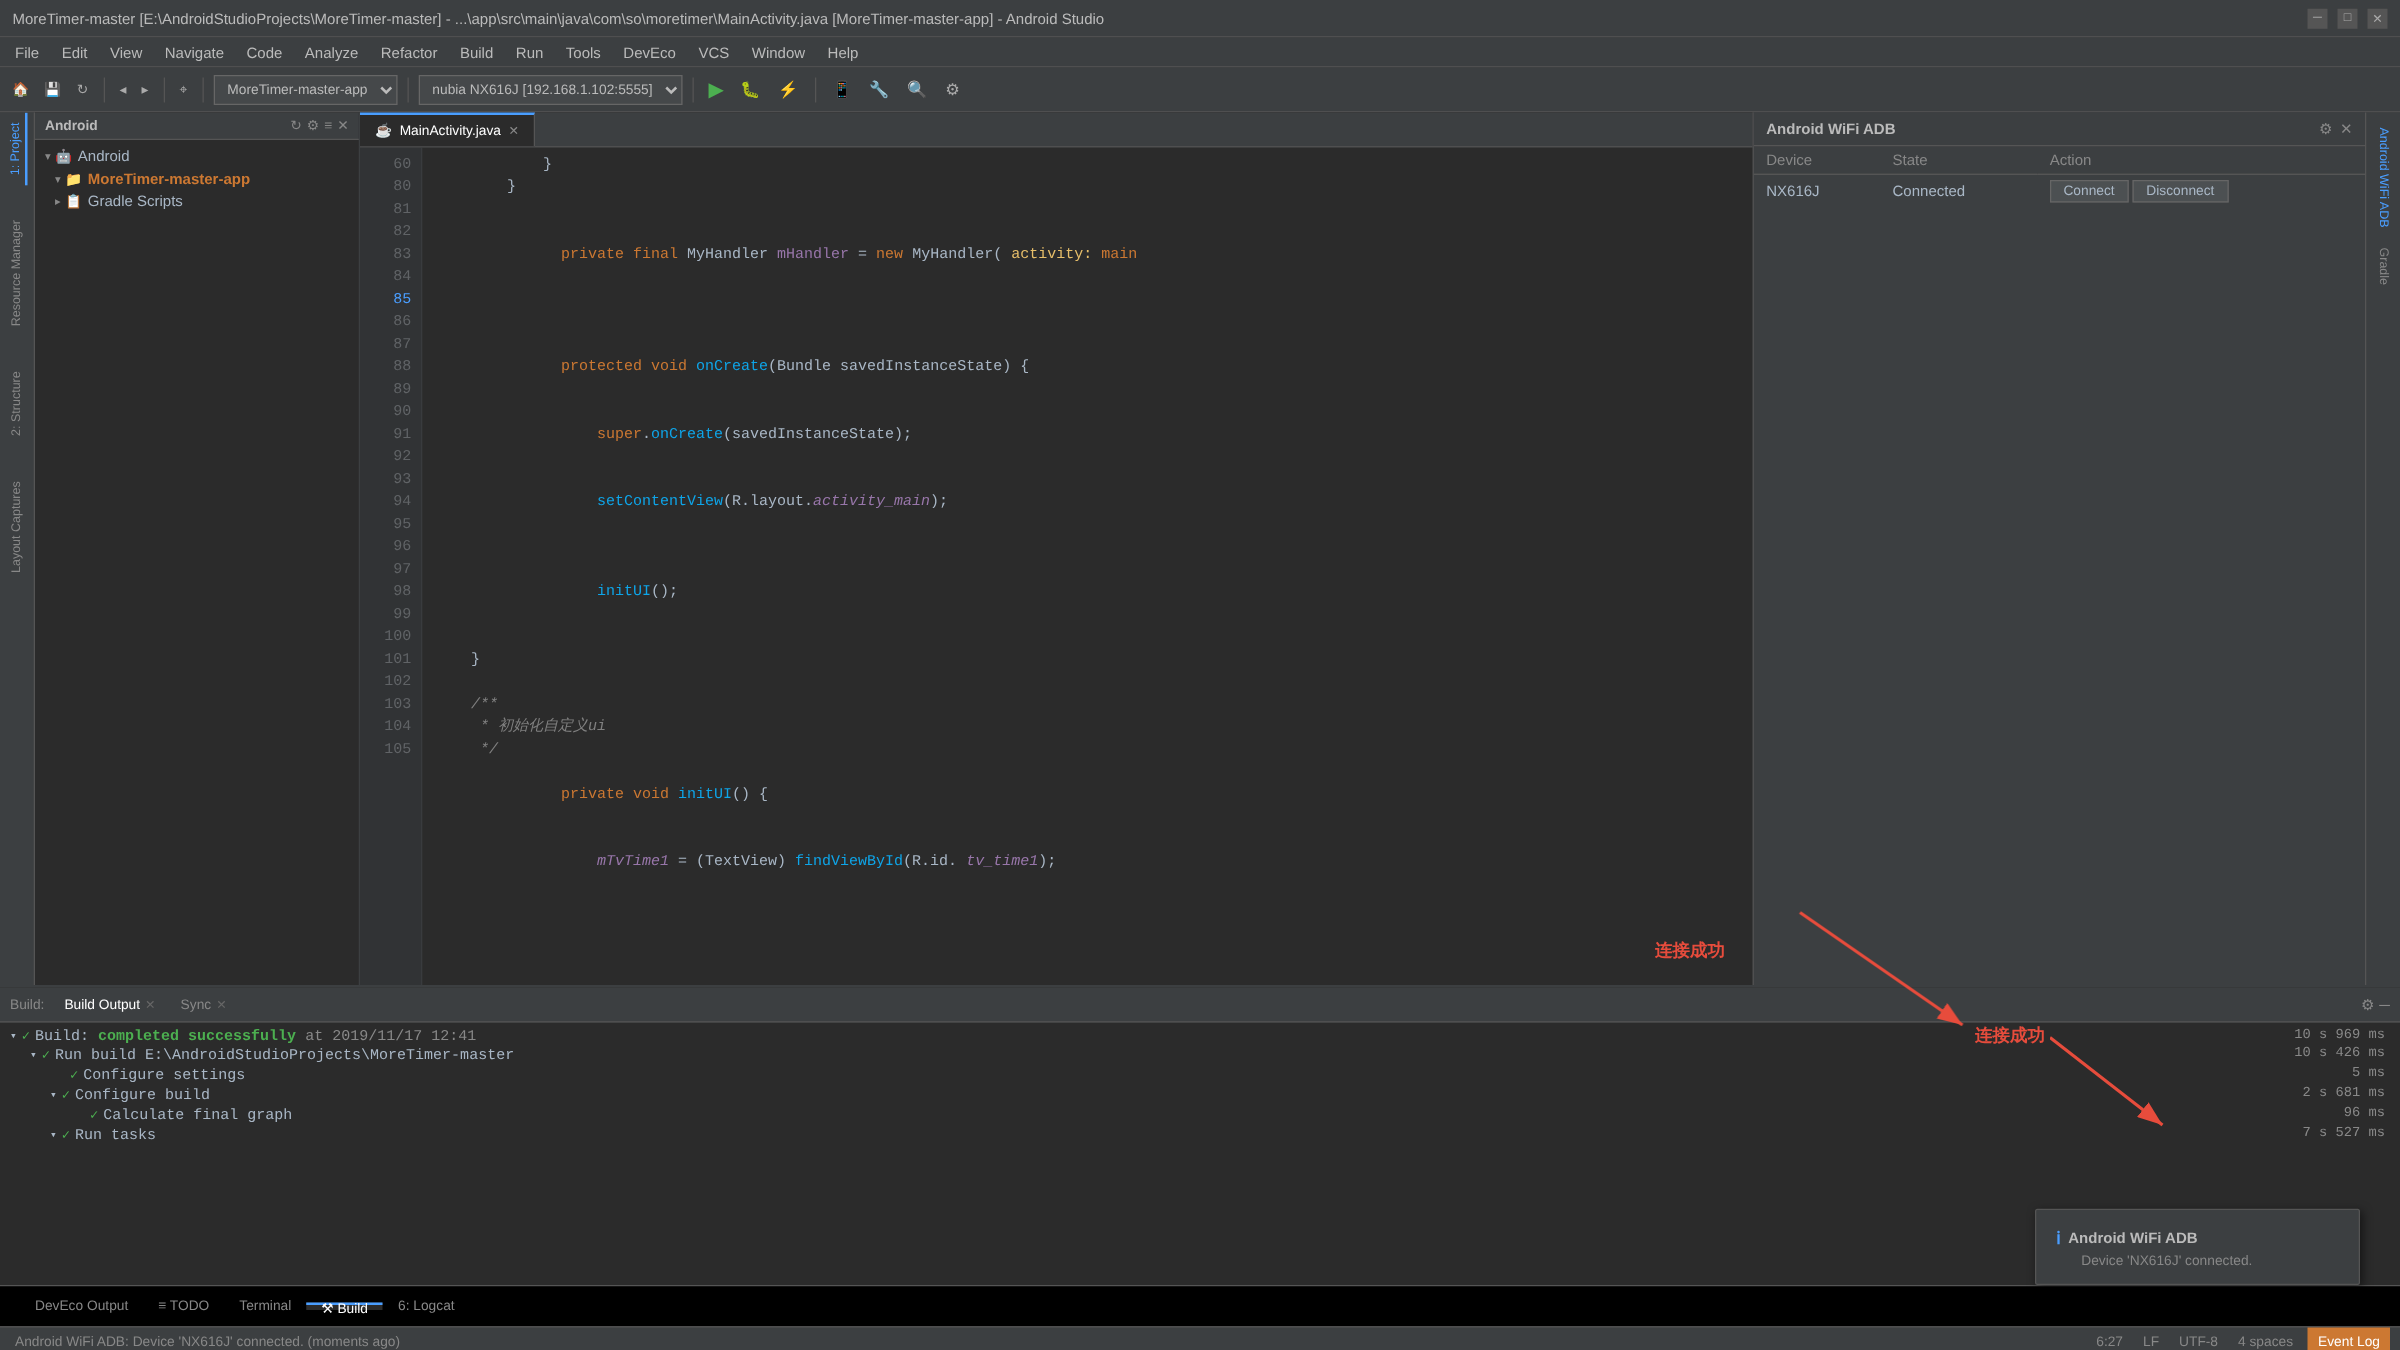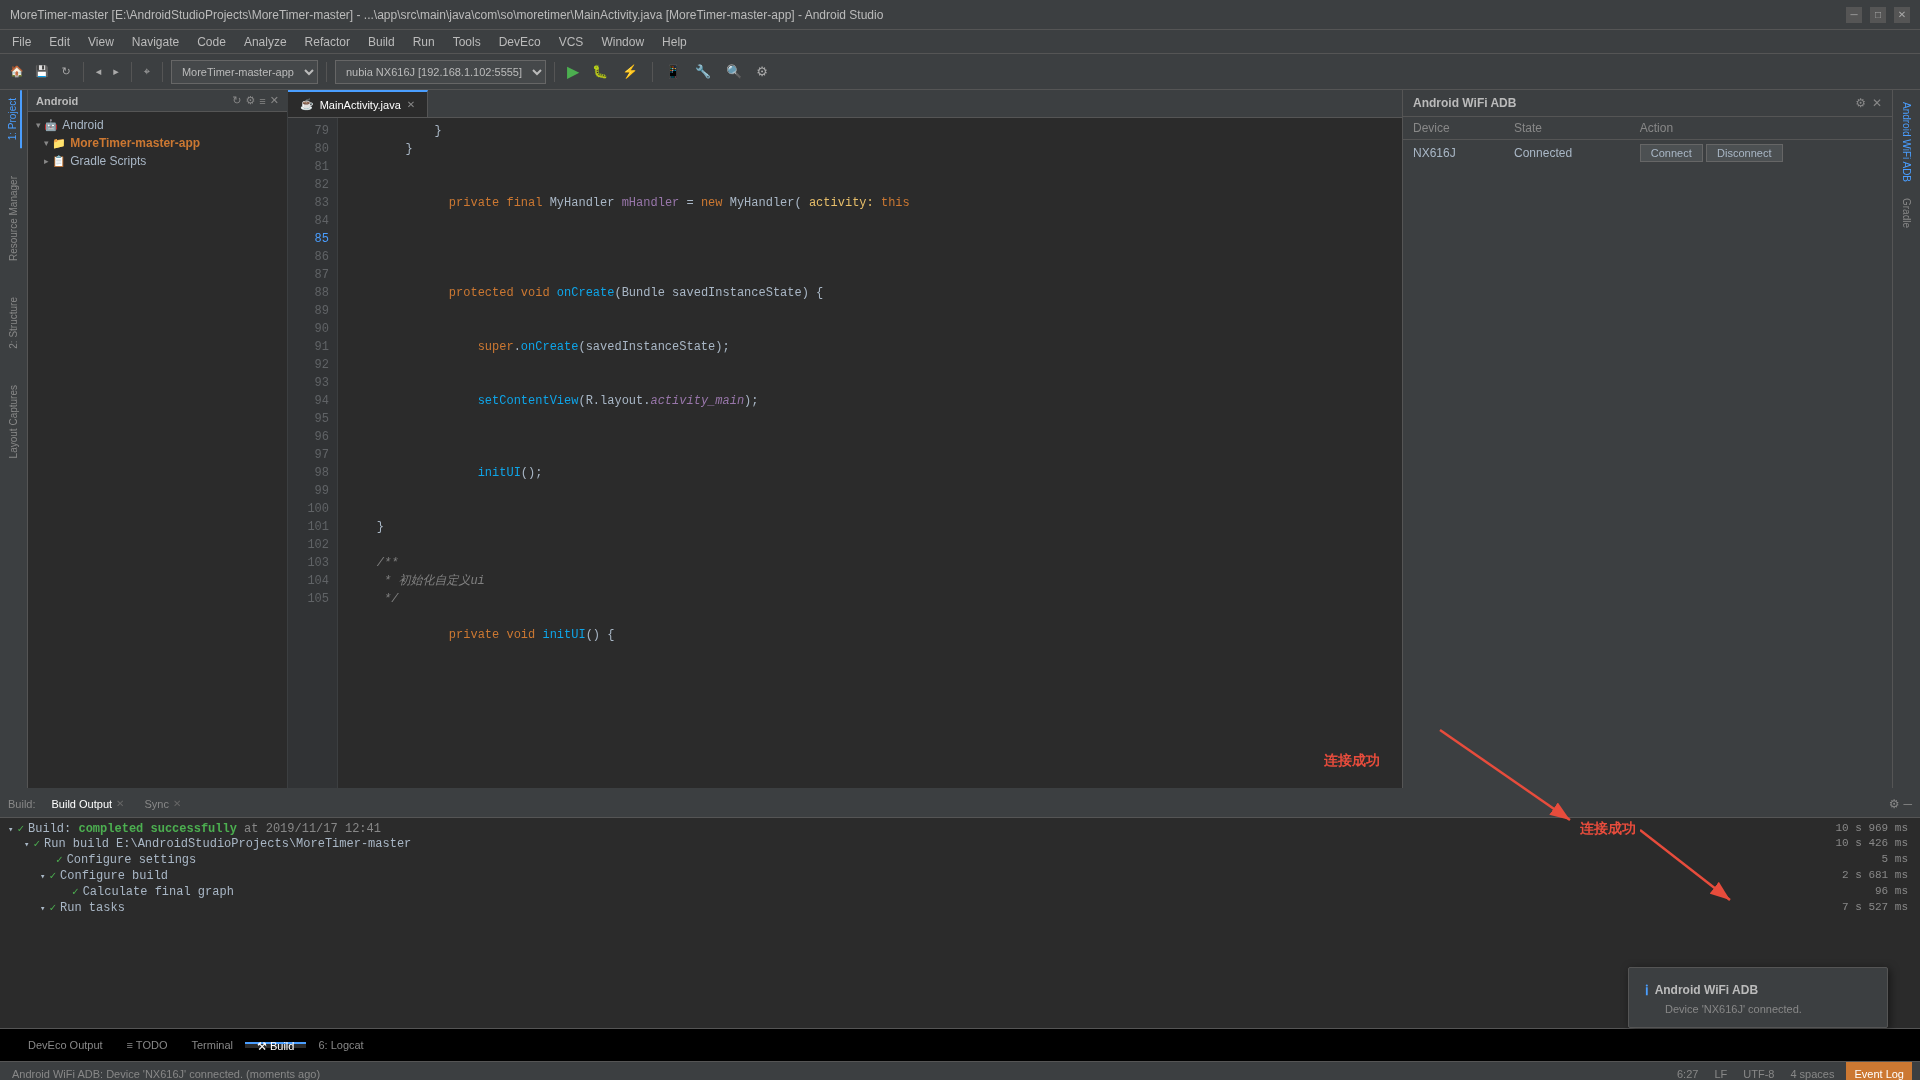--- a/index.html
+++ b/index.html
@@ -230,21 +230,21 @@
     <div id="editor-tabs">
       <div class="editor-tab active">
         <span style="color:#f0a30a; font-size:11px;">☕</span>
         <span>MainActivity.java</span>
         <span class="tab-close">✕</span>
       </div>
     </div>
 
     <div id="code-editor">
       <div id="line-numbers">
-        <div>79</div>
+        <div>60</div>
         <div>80</div>
         <div>81</div>
         <div>82</div>
         <div>83</div>
         <div>84</div>
         <div style="color:#4a9eff;">85</div>
         <div>86</div>
         <div>87</div>
         <div>88</div>
         <div>89</div>
@@ -267,21 +267,21 @@
       </div>
       <div id="code-content">
 
         <div class="code-line"><span class="plain">            }</span></div>
 
         <div class="code-line"><span class="plain">        }</span></div>
 
         <div class="code-line">&nbsp;</div>
 
         <div class="code-line">
-          <span class="plain">    </span><span class="kw">private final </span><span class="type">MyHandler</span> <span class="field">mHandler</span> <span class="plain">= </span><span class="kw">new </span><span class="type">MyHandler</span><span class="plain">(</span> <span class="param">activity:</span> <span class="kw">this</span>
+          <span class="plain">    </span><span class="kw">private final </span><span class="type">MyHandler</span> <span class="field">mHandler</span> <span class="plain">= </span><span class="kw">new </span><span class="type">MyHandler</span><span class="plain">(</span> <span class="param">activity:</span> <span class="kw">main</span>
         </div>
 
         <div class="code-line">&nbsp;</div>
 
         <div class="code-line">&nbsp;</div>
 
 
         <div class="code-line">
           <span class="plain">    </span><span class="kw">protected </span><span class="kw">void </span><span class="method">onCreate</span><span class="plain">(</span><span class="type">Bundle</span> <span class="plain">savedInstanceState) {</span>
         </div>
@@ -309,20 +309,23 @@
         <div class="code-line"><span class="comment">    /**</span></div>
 
         <div class="code-line"><span class="comment">     * 初始化自定义ui</span></div>
 
         <div class="code-line"><span class="comment">     */</span></div>
 
         <div class="code-line">
           <span class="plain">    </span><span class="kw">private </span><span class="kw">void </span><span class="method">initUI</span><span class="plain">() {</span>
         </div>
 
+        <div class="code-line">
+          <span class="plain">        </span><span class="var">mTvTime1</span> <span class="plain">= (</span><span class="type">TextView</span><span class="plain">) </span><span class="method">findViewById</span><span class="plain">(R.id.</span><span class="field" style="color:#9876aa; font-style:italic;"> tv_time1</span><span class="plain">);</span>
+        </div>
 
         <div class="code-line">
            
         </div>
 
       </div>
     </div>
   </div>
 
   <div id="right-panel">

